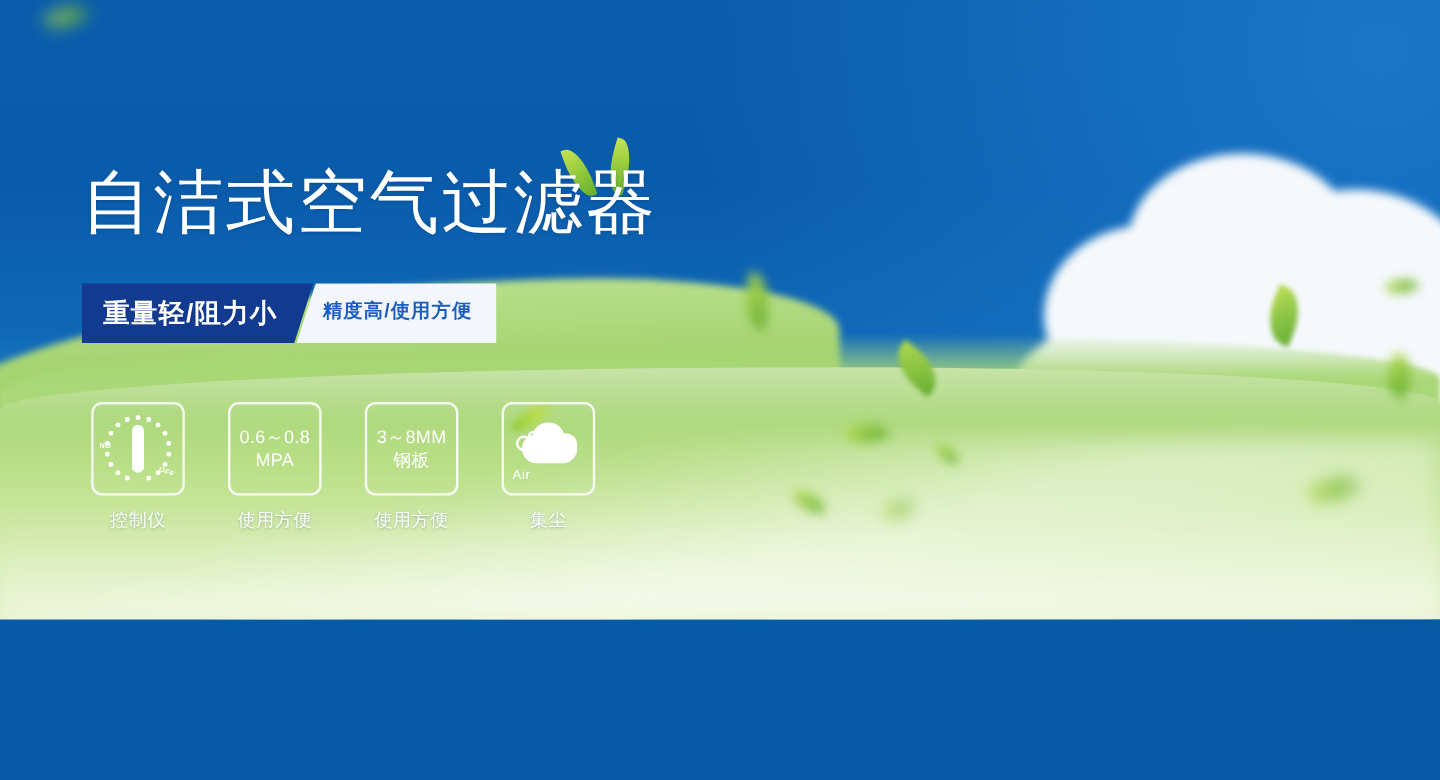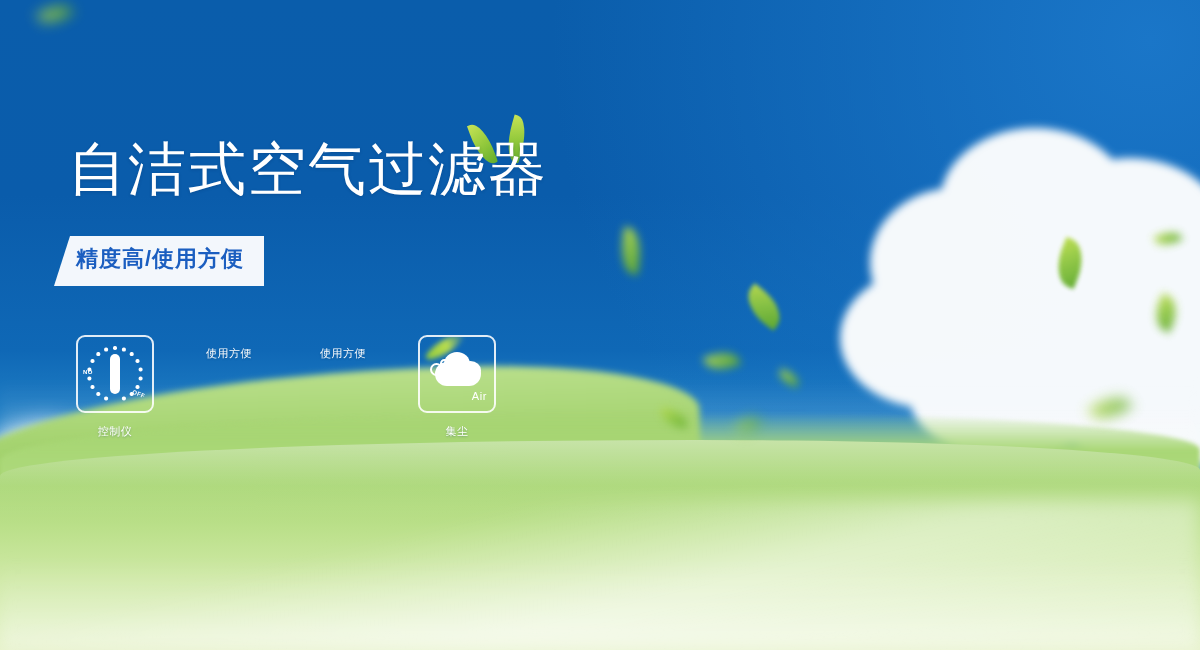--- a/index.html
+++ b/index.html
@@ -5,21 +5,21 @@
   * { margin:0; padding:0; box-sizing:border-box; }
   html,body { width:1200px; height:650px; overflow:hidden; }
   body {
     font-family:"Liberation Sans","DejaVu Sans",sans-serif;
     background:#075aa6;
   }
 
   .banner {
     position:relative;
     width:1200px;
-    height:650px;
+    height:516px;
     overflow:hidden;
     background:
       radial-gradient(circle at 1150px 40px, #1a76c8 0%, rgba(26,118,200,0) 46%),
       linear-gradient(180deg,#0a5dab 0%,#0a5cab 30%,#0f68b6 54%,#2a8ccd 70%,#7ebcdf 80%,#bcd9e8 88%,#d7e7e8 94%,#dfeadf 100%);
   }
 
   
   .haze-bottom {
     position:absolute; left:0; right:0; top:380px; height:180px;
     background:linear-gradient(180deg,rgba(255,255,255,0) 0%,rgba(255,255,255,.18) 38%,rgba(255,255,255,.55) 72%,rgba(255,255,255,.78) 100%);
@@ -113,21 +113,21 @@
     font-size:22px; font-weight:bold;
     display:flex; align-items:center;
     padding:0 22px 0 18px;
     letter-spacing:1px;
     clip-path:polygon(0 0, 100% 0, calc(100% - 16px) 100%, 0 100%);
     padding-right:30px;
   }
   .sub-right {
     background:#f3f7fc;
     color:#1b5ec0;
-    font-size:22px; font-weight:bold;
+    font-size:16px; font-weight:bold;
     display:flex; align-items:center;
     padding:0 20px 4px 22px;
     letter-spacing:1px;
     margin-left:-14px;
     clip-path:polygon(16px 0, 100% 0, 100% 100%, 0 100%);
   }
 
   
   .features {
     position:absolute; left:76px; top:335px;
@@ -140,21 +140,21 @@
     border-radius:9px;
     display:flex; flex-direction:column;
     align-items:center; justify-content:center;
     color:#ffffff;
     position:relative;
     overflow:hidden;
   }
   .feature-text { font-size:15px; line-height:1.28; text-align:center; letter-spacing:.3px; }
   .feature-text .l2 { display:block; }
   .feature-cap {
-    margin-top:11px; font-size:11px; color:#ffffff;
+    margin-top:11px; font-size:15px; color:#ffffff;
     white-space:nowrap; letter-spacing:.5px;
     text-shadow:0 1px 2px rgba(0,50,100,.3);
   }
 
   
   .dial { position:relative; width:62px; height:58px; }
   .dial .dot {
     position:absolute; width:3.4px; height:3.4px;
     background:#fff; border-radius:50%;
     left:50%; top:50%; margin:-1.7px 0 0 -1.7px;
@@ -197,21 +197,21 @@
   }
   .cloudicon .dustring {
     position:absolute; border:2.6px solid #fff; border-radius:50%;
     background:transparent;
   }
   .cloudicon .d1 { left:3px;  bottom:24px; width:13px; height:13px; }
   .cloudicon .d2 { left:13px; bottom:32px; width:9px;  height:9px; }
   .cloudicon .d3 { left:24px; bottom:33px; width:7px;  height:7px; }
   .cloudicon .air {
     position:absolute; left:0; right:0; bottom:-2px;
-    text-align:right; font-size:11px; color:#fff; letter-spacing:.6px;
+    text-align:left; font-size:11px; color:#fff; letter-spacing:.6px;
   }
   .cloudicon .streak {
     position:absolute; left:-4px; top:-8px;
     width:44px; height:13px;
     background:linear-gradient(100deg,#8fc93a 0%,#b9dd4f 55%,rgba(185,221,79,0) 100%);
     border-radius:50%;
     transform:rotate(-32deg);
     filter:blur(2.5px);
   }
 </style>
@@ -277,20 +277,21 @@
   <div class="leaf blur2" style="left:660px; top:410px; width:28px; height:16px; transform:rotate(12deg); opacity:.8;"></div>
 
   <div class="sprout" style="left:474px; top:112px;">
     <div class="leaf" style="position:absolute; left:0px;  top:10px; width:17px; height:44px; transform:rotate(-20deg);"></div>
     <div class="leaf" style="position:absolute; left:34px; top:4px;  width:17px; height:46px; transform:rotate(16deg);"></div>
   </div>
 
   <div class="title">自洁式空气过滤器</div>
 
   <div class="subtitle-bar">
+    <div class="sub-left">重量轻/阻力小</div>
     <div class="sub-right">精度高/使用方便</div>
   </div>
 
   <div class="features">
 
     <div class="feature">
       <div class="feature-box">
         <div class="dial">
           <div class="dot" style="transform:translate(0px,-26px);"></div>
           <div class="dot" style="transform:translate(8.9px,-24.4px);"></div>
@@ -311,25 +312,37 @@
           <div class="dot" style="transform:translate(-8.9px,-24.4px);"></div>
           <div class="bar"></div>
           <div class="lbl lbl-no">NO</div>
           <div class="lbl lbl-off">OFF</div>
         </div>
       </div>
       <div class="feature-cap">控制仪</div>
     </div>
 
     <div class="feature">
+      <div class="feature-box">
+        <div class="feature-text">
+          <span>0.6～0.8</span>
+          <span class="l2">MPA</span>
+        </div>
+      </div>
       <div class="feature-cap">使用方便</div>
     </div>
 
 
     <div class="feature">
+      <div class="feature-box">
+        <div class="feature-text">
+          <span>3～8MM</span>
+          <span class="l2">钢板</span>
+        </div>
+      </div>
       <div class="feature-cap">使用方便</div>
     </div>
 
     <div class="feature">
       <div class="feature-box">
         <div class="cloudicon">
           <div class="streak"></div>
           <div class="dustring d1"></div>
           <div class="dustring d2"></div>
           <div class="dustring d3"></div>

